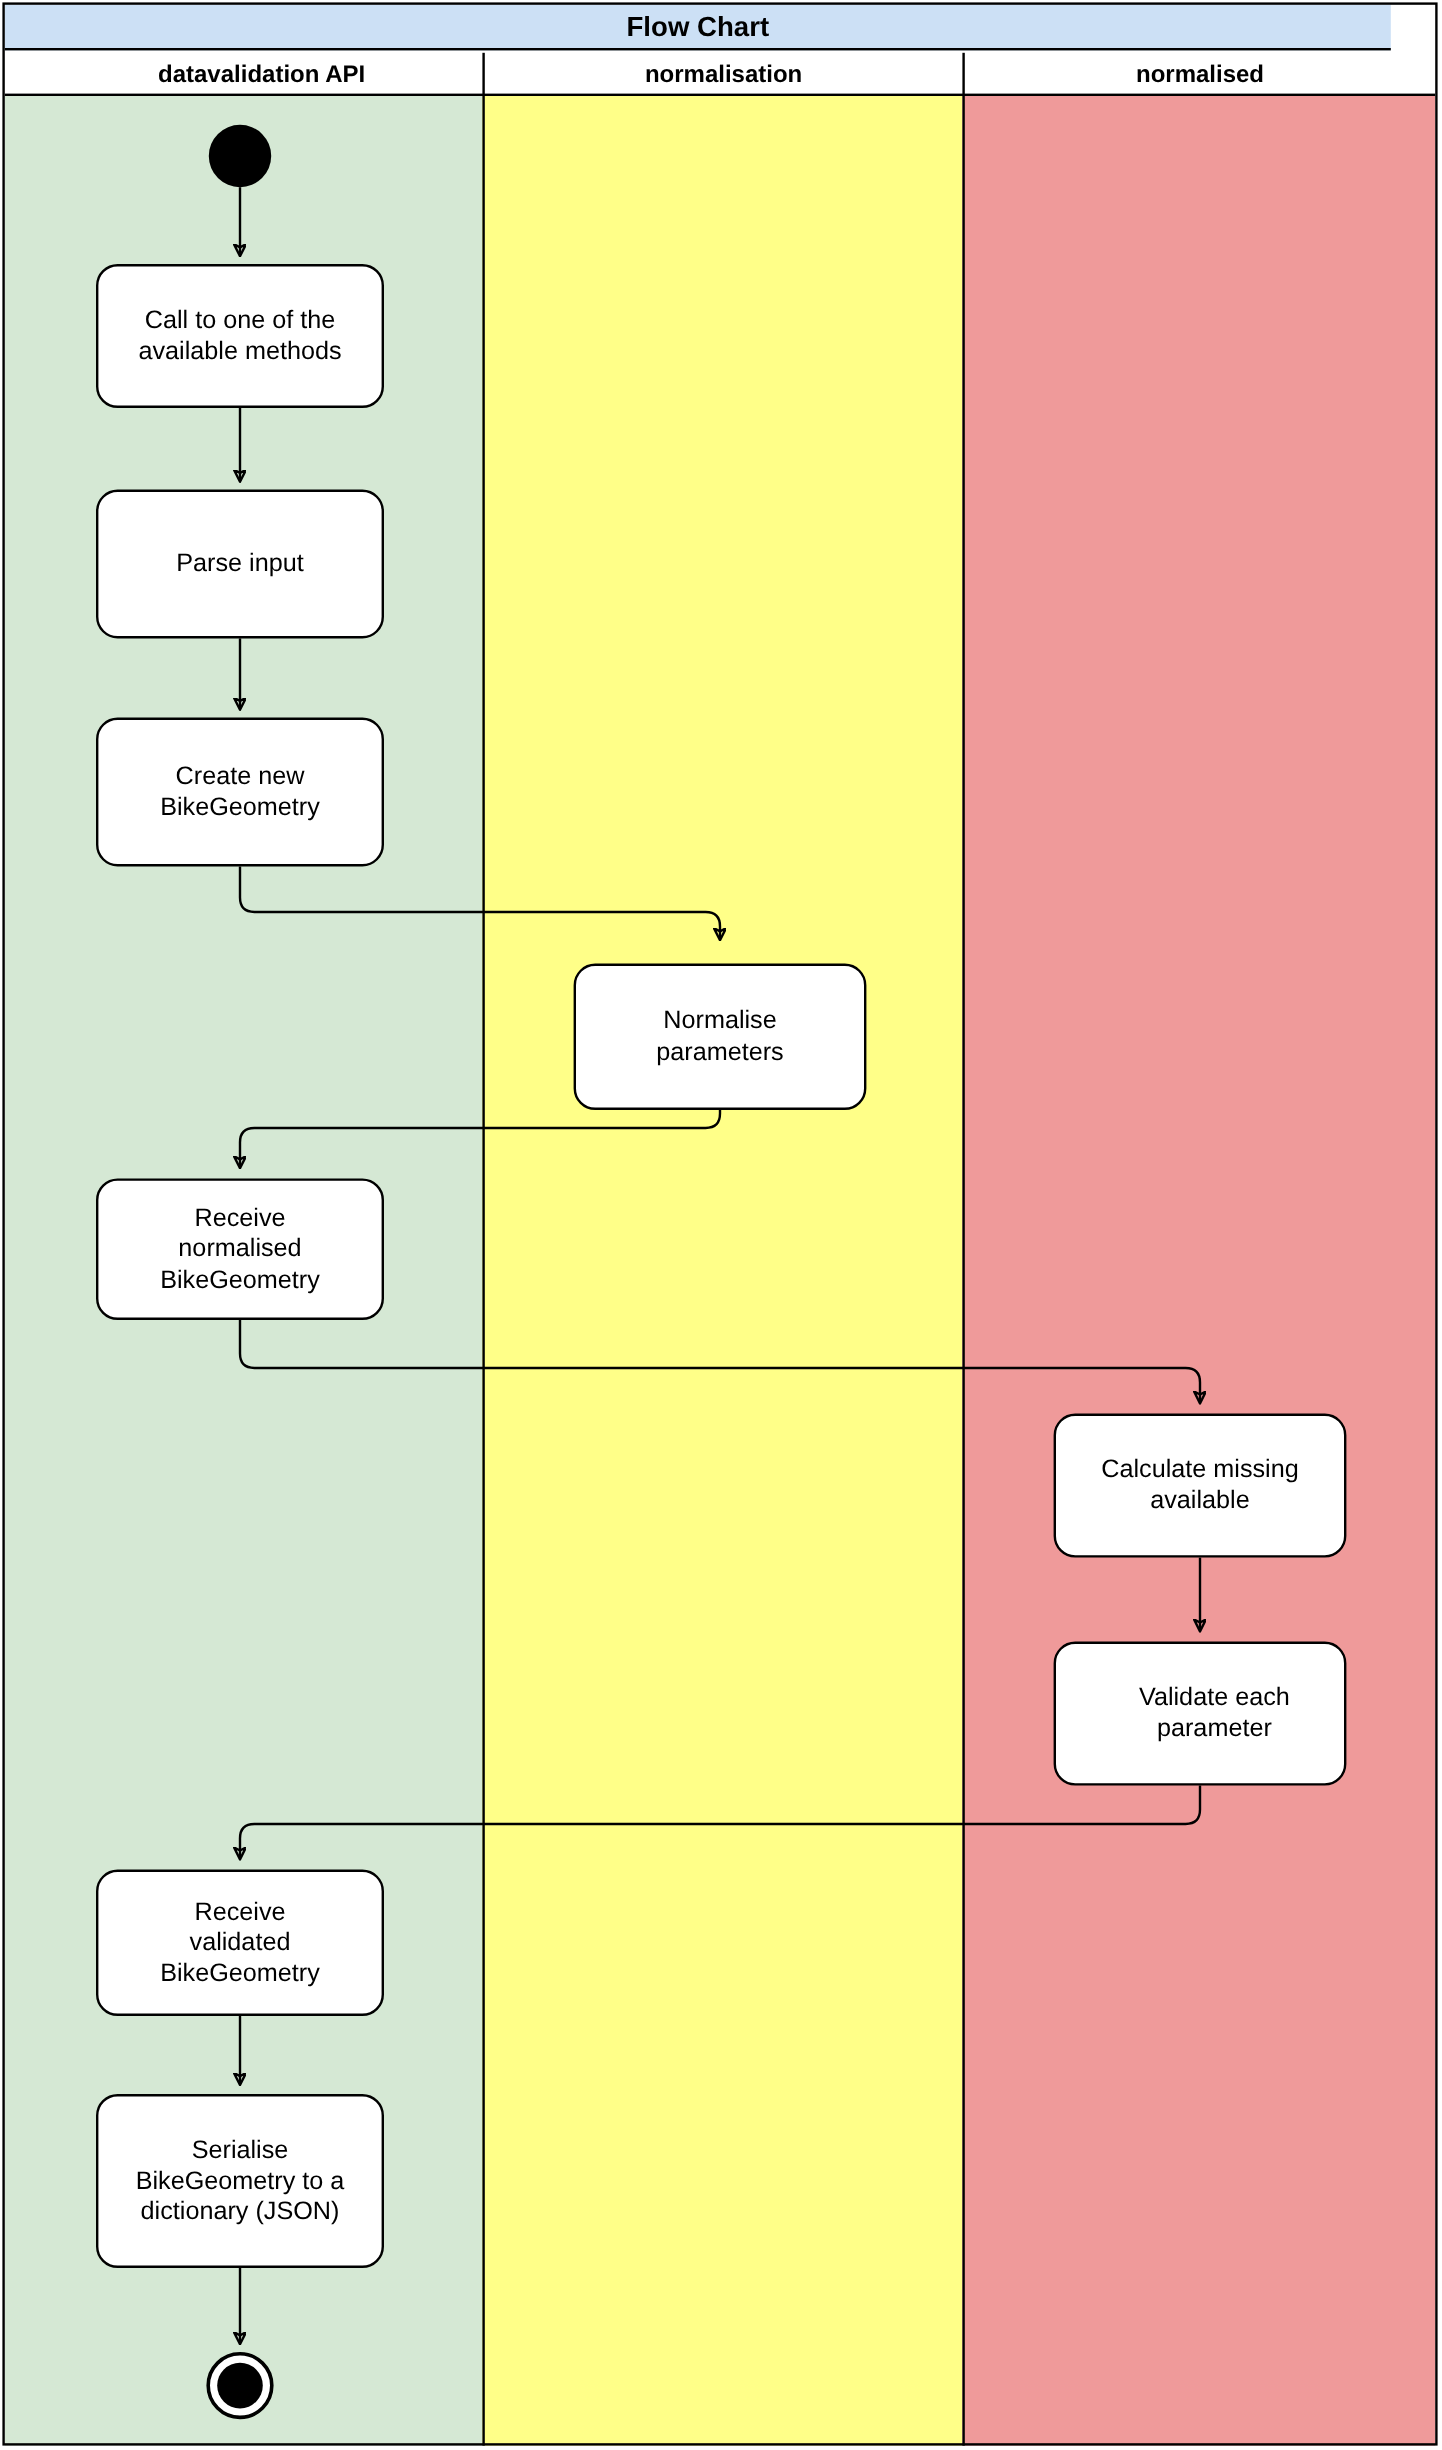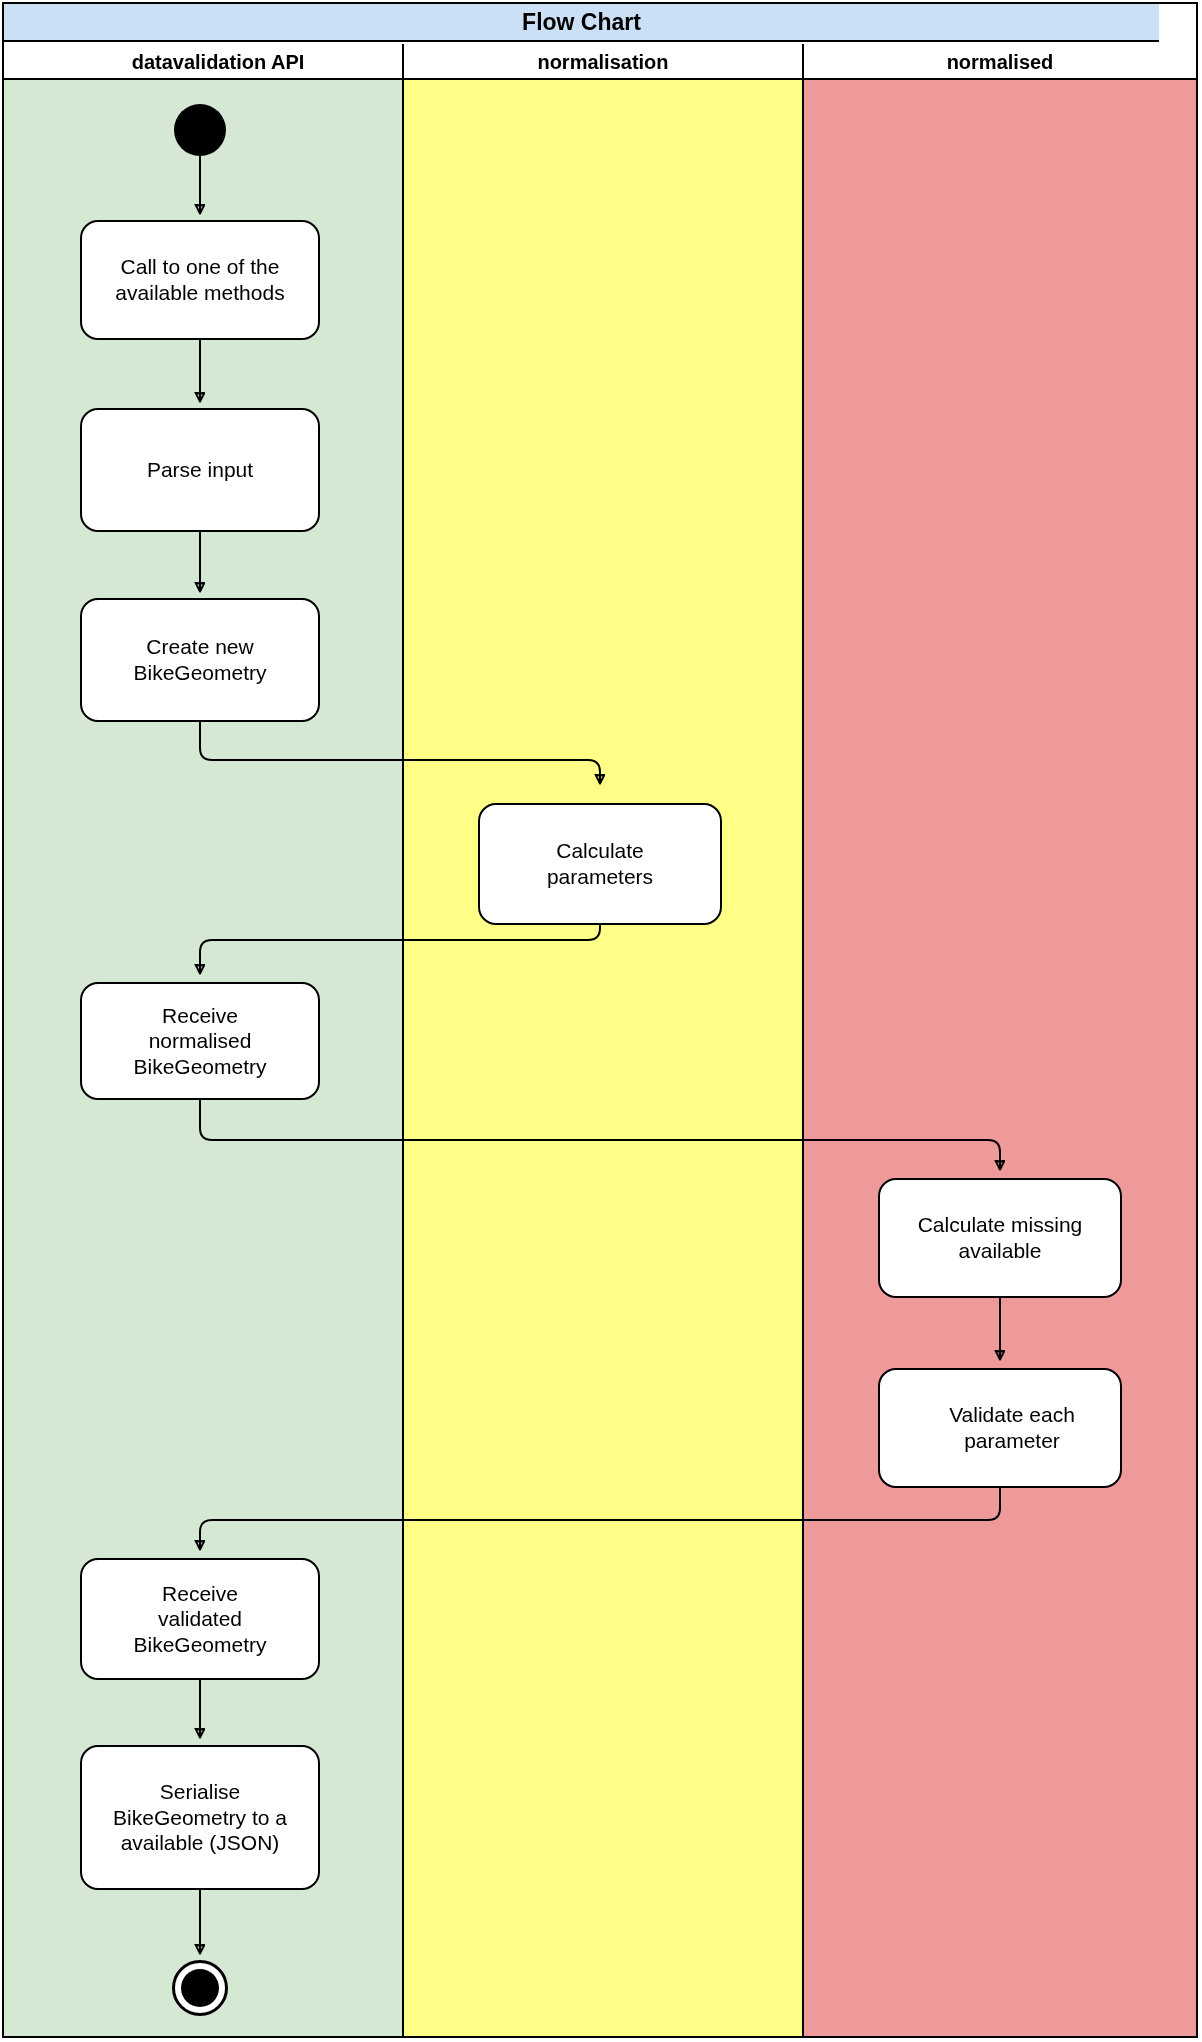--- a/index.html
+++ b/index.html
@@ -191,36 +191,36 @@
   <div class="end-node" style="left:172px; top:1960px;"></div>
 
   <div class="node" style="left:80px;  top:220px;  width:240px; height:120px;">Call to one of the
 available methods</div>
 
   <div class="node" style="left:80px;  top:408px;  width:240px; height:124px;">Parse input</div>
 
   <div class="node" style="left:80px;  top:598px;  width:240px; height:124px;">Create new
 BikeGeometry</div>
 
-  <div class="node" style="left:478px; top:803px;  width:244px; height:122px;">Calculate
+  <div class="node" style="left:478px; top:803px;  width:244px; height:122px;">Normalise
 parameters</div>
 
   <div class="node" style="left:80px;  top:982px;  width:240px; height:118px;">Receive
 normalised
 BikeGeometry</div>
 
   <div class="node" style="left:878px; top:1178px; width:244px; height:120px;">Calculate missing
 available</div>
 
   <div class="node" style="left:878px; top:1368px; width:244px; height:120px;padding-left:32px;">Validate each
 parameter</div>
 
   <div class="node" style="left:80px;  top:1558px; width:240px; height:122px;">Receive
 validated
 BikeGeometry</div>
 
   <div class="node" style="left:80px;  top:1745px; width:240px; height:145px;">Serialise
 BikeGeometry to a
-available (JSON)</div>
+dictionary (JSON)</div>
 
   <div class="frame"></div>
 
 </div>
 
 </body></html>

